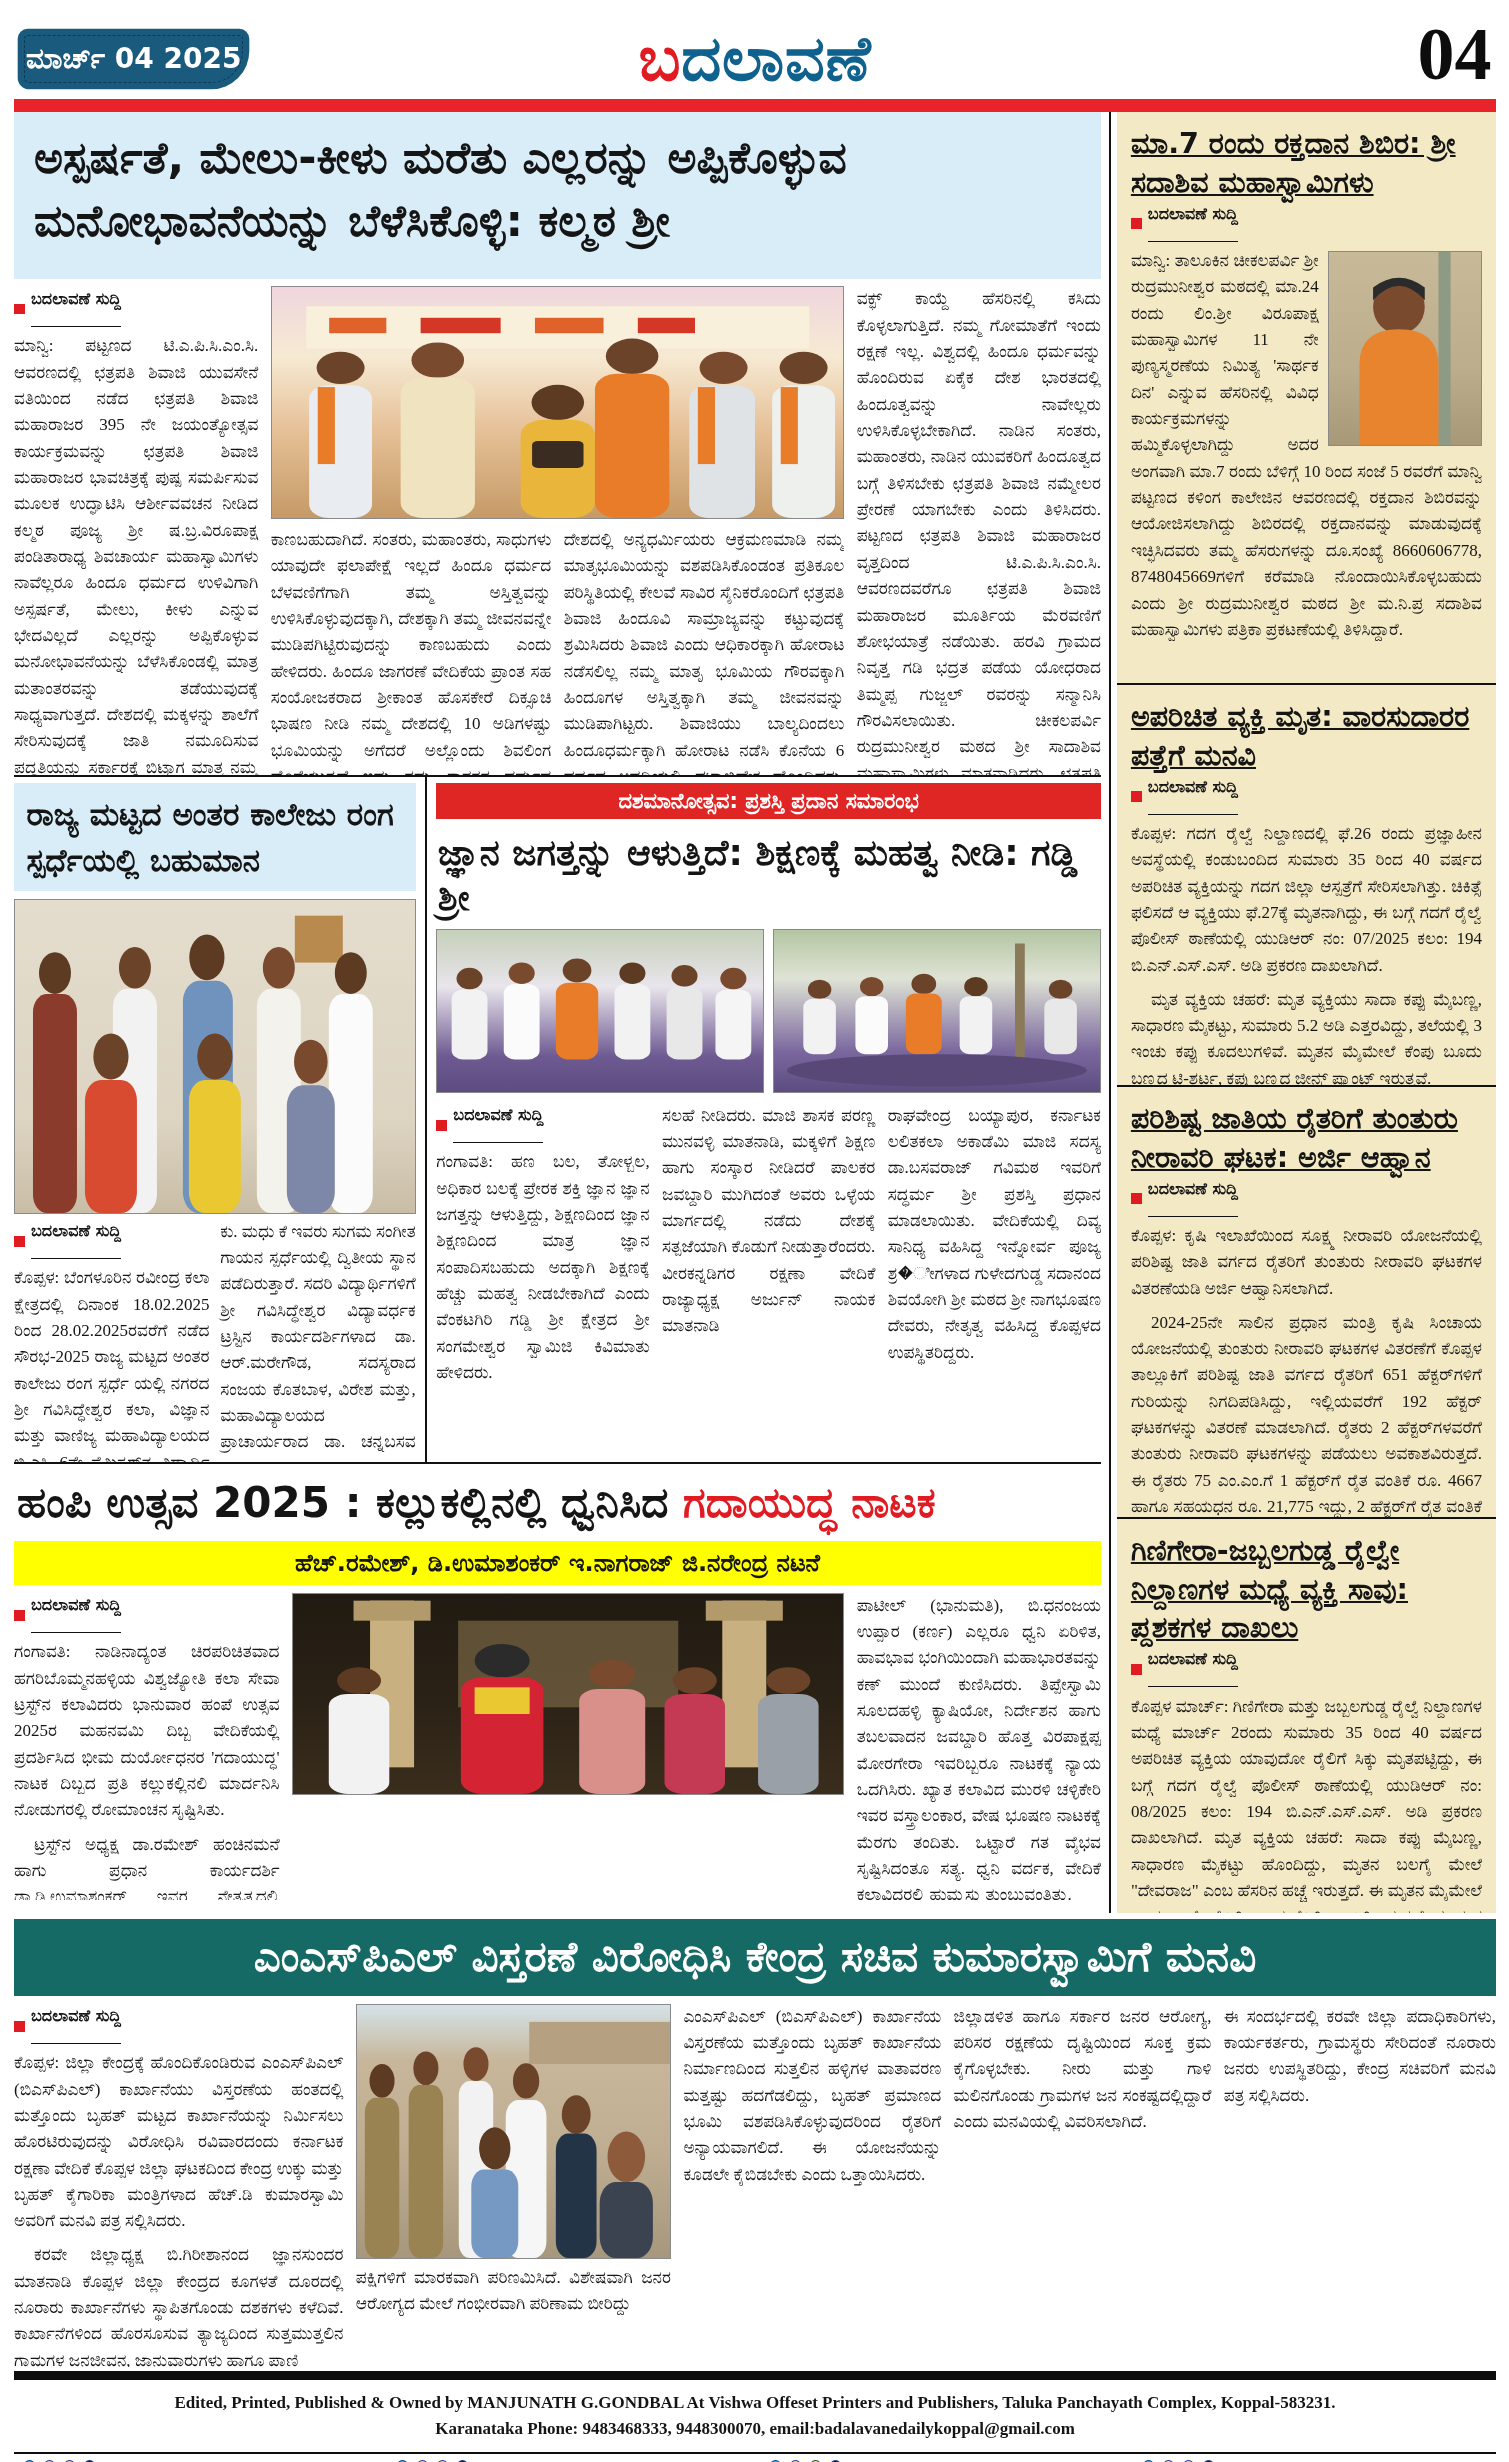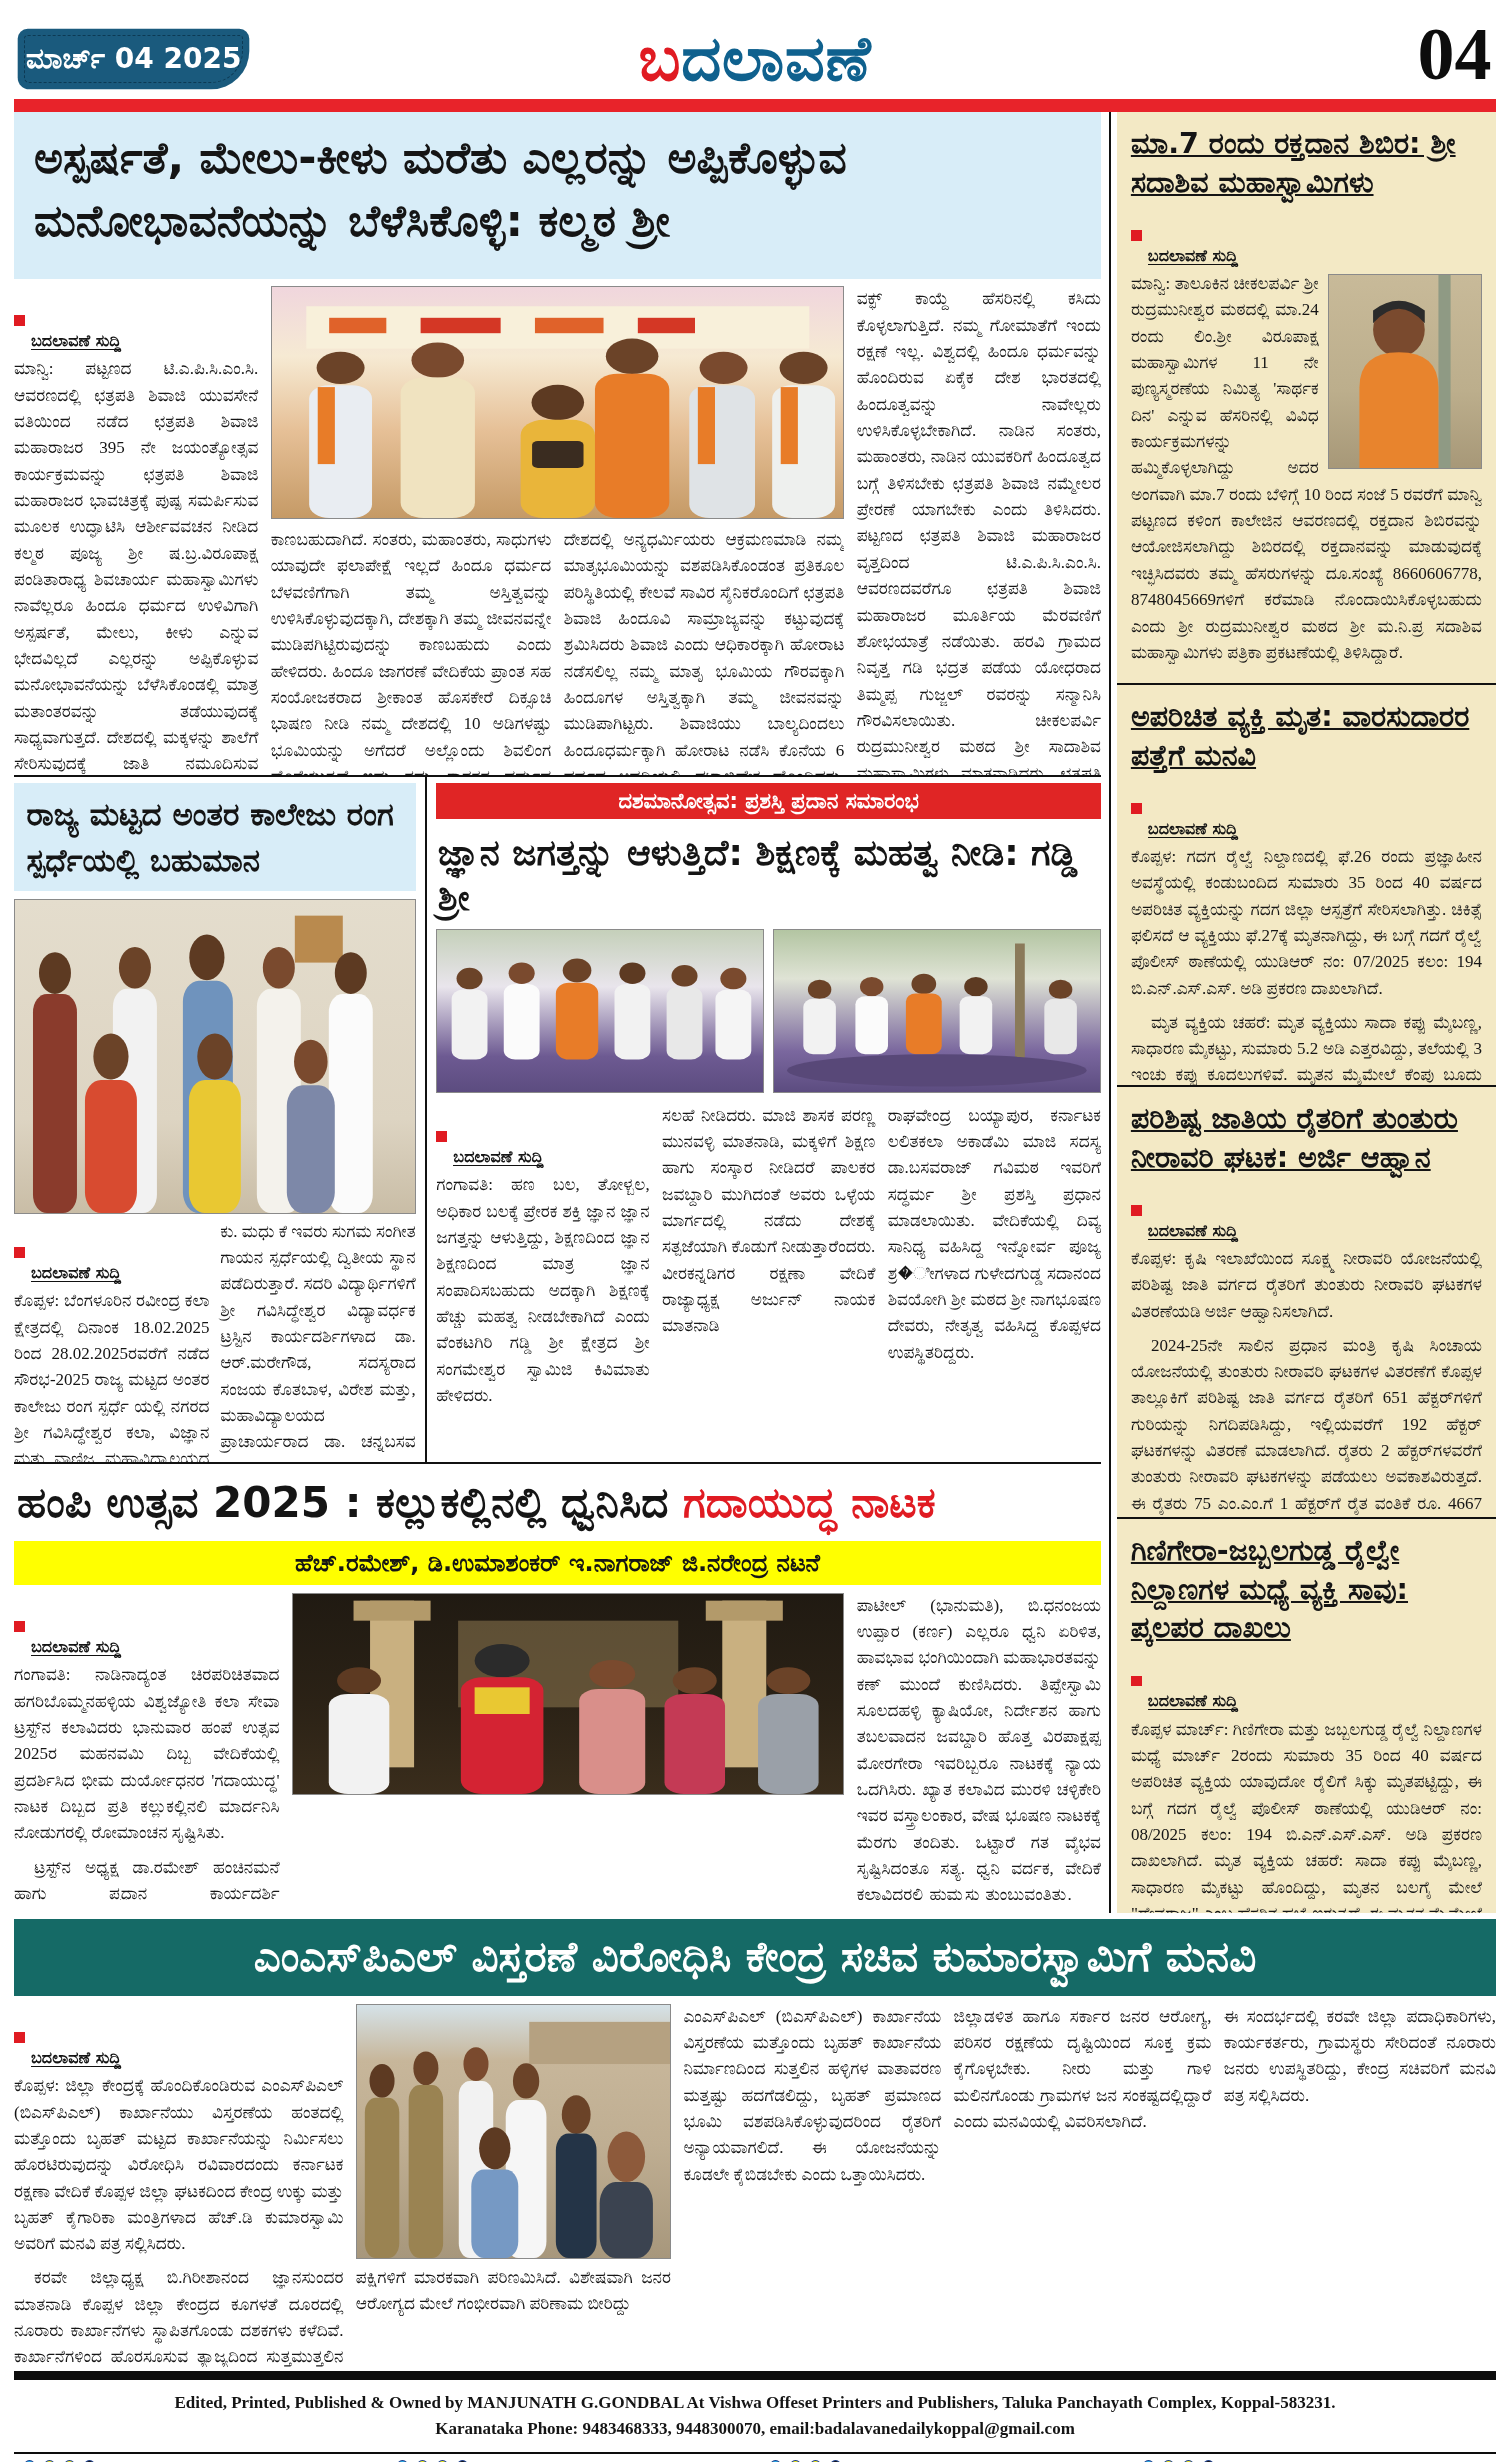--- a/index.html
+++ b/index.html
@@ -15,21 +15,21 @@
     box-shadow:0 0 0 2.3px #1a5a7d; outline:1.5px dashed #0d3a54; outline-offset:-5.4px; }
   .masthead { text-align:center; padding-top:28px; font:bold 62px/1 "DejaVu Sans",sans-serif; letter-spacing:0.8px; }
   .masthead .m-red { color:#e01b22; }
   .masthead .m-blue { color:#0f618e; }
   .page-num { position:absolute; right:4.6px; top:17px; font:bold 74px/1 "Liberation Serif",serif; color:#0d0d0d; }
   .red-bar { height:12.4px; background:#e8232a; margin-top:9.3px; }
 
   
   .byline { display:flex; align-items:center; gap:6.2px; margin:4.6px 0 6.2px 0; }
   .byline .sq { width:10.8px; height:10.8px; background:#e01b22; flex:0 0 auto; }
-  .byline .bl { font:bold 16px/1 "DejaVu Sans",sans-serif; border-bottom:1.5px solid #111; padding-bottom:0;margin-top:42px; }
+  .byline .bl { font:bold 16px/1 "DejaVu Sans",sans-serif; border-bottom:1.5px solid #111; padding-bottom:19px; }
   .bodytext { font-size:17px; line-height:1.55; text-align:justify; }
   .bodytext p { margin-bottom:7.7px; text-indent:20px; }
   .bodytext p.lead { text-indent:0; }
   .photo { position:relative; border:0.8px solid #8a8a8a; overflow:hidden; }
   .photo svg.scene { position:absolute; inset:0; width:100%; height:100%; }
 
   
   .top-region { display:flex; height:1801px; }
   .left-main { width:1087px; flex:0 0 1087px; }
   .right-col { flex:1; margin-left:7.7px; border-left:2.3px solid #111; padding-left:6.2px; }
@@ -389,21 +389,21 @@
           <span class="sq"></span>
           <span class="bl">ಬದಲಾವಣೆ ಸುದ್ದಿ</span>
         </div>
         <div class="bodytext">
           <p class="lead">ಕೊಪ್ಪಳ: ಕೃಷಿ ಇಲಾಖೆಯಿಂದ ಸೂಕ್ಷ್ಮ ನೀರಾವರಿ ಯೋಜನೆಯಲ್ಲಿ ಪರಿಶಿಷ್ಟ ಜಾತಿ ವರ್ಗದ ರೈತರಿಗೆ ತುಂತುರು ನೀರಾವರಿ ಘಟಕಗಳ ವಿತರಣೆಯಡಿ ಅರ್ಜಿ ಆಹ್ವಾನಿಸಲಾಗಿದೆ.</p>
           <p>2024-25ನೇ ಸಾಲಿನ ಪ್ರಧಾನ ಮಂತ್ರಿ ಕೃಷಿ ಸಿಂಚಾಯ ಯೋಜನೆಯಲ್ಲಿ ತುಂತುರು ನೀರಾವರಿ ಘಟಕಗಳ ವಿತರಣೆಗೆ ಕೊಪ್ಪಳ ತಾಲ್ಲೂಕಿಗೆ ಪರಿಶಿಷ್ಟ ಜಾತಿ ವರ್ಗದ ರೈತರಿಗೆ 651 ಹೆಕ್ಟರ್‌ಗಳಿಗೆ ಗುರಿಯನ್ನು ನಿಗದಿಪಡಿಸಿದ್ದು, ಇಲ್ಲಿಯವರೆಗೆ 192 ಹೆಕ್ಟರ್ ಘಟಕಗಳನ್ನು ವಿತರಣೆ ಮಾಡಲಾಗಿದೆ. ರೈತರು 2 ಹೆಕ್ಟರ್‌ಗಳವರೆಗೆ ತುಂತುರು ನೀರಾವರಿ ಘಟಕಗಳನ್ನು ಪಡೆಯಲು ಅವಕಾಶವಿರುತ್ತದೆ. ಈ ರೈತರು 75 ಎಂ.ಎಂ.ಗೆ 1 ಹೆಕ್ಟರ್‌ಗೆ ರೈತ ವಂತಿಕೆ ರೂ. 4667 ಹಾಗೂ ಸಹಯಧನ ರೂ. 21,775 ಇದ್ದು, 2 ಹೆಕ್ಟರ್‌ಗೆ ರೈತ ವಂತಿಕೆ ರೂ. 6540 ಮತ್ತು ಸಹಯಧನ ರೂ. 31,191 ಇದೆ. 63 ಎಂ.ಎಂ.ಗೆ 1 ಹೆಕ್ಟರ್‌ಗೆ ರೈತ ವಂತಿಕೆ ರೂ. 4139 ಹಾಗೂ ಸಹಯಧನ ರೂ. 19429 ಇದ್ದು, 2 ಹೆಕ್ಟರ್‌ಗೆ ರೈತ ವಂತಿಕೆ ರೂ. 5772 ಮತ್ತು ಸಹಯಧನ ರೂ. 28050 ಇರುತ್ತದೆ. ರೈತರು ಈ ಯೋಜನೆಯ ಸದಪಯೋಗವನ್ನು ಪಡೆದುಕೊಳ್ಳಲು ಸಂಬಂಧಪಟ್ಟ ರೈತ ಸಂಪರ್ಕ ಕೇಂದ್ರಗಳಿಗೆ ಭೇಟಿ ನೀಡಿ ನಿಗದಿತ ನಮೂನೆಯಲ್ಲಿ ಅಗತ್ಯ ದಾಖಲಾತಿಗಳೊಂದಿಗೆ ಅರ್ಜಿಯನ್ನು ಸಲ್ಲಿಸಿ ಯೋಜನೆಯ ಸದಪಯೋಗವನ್ನು ಪಡೆದುಕೊಳ್ಳುವಂತೆ ಸಹಾಯಕ ಕೃಷಿ ನಿರ್ದೇಶಕರು ಪ್ರಕಟಣೆಯಲ್ಲಿ ತಿಳಿಸಿದ್ದಾರೆ.</p>
         </div>
       </div>
 
       <div class="r-article" id="art-ginigera">
-        <div class="r-headline">ಗಿಣಿಗೇರಾ-ಜಬ್ಬಲಗುಡ್ಡ ರೈಲ್ವೇ ನಿಲ್ದಾಣಗಳ ಮಧ್ಯೆ ವ್ಯಕ್ತಿ ಸಾವು: ಪ್ಕಲಪರ ದಾಖಲು</div>
+        <div class="r-headline">ಗಿಣಿಗೇರಾ-ಜಬ್ಬಲಗುಡ್ಡ ರೈಲ್ವೇ ನಿಲ್ದಾಣಗಳ ಮಧ್ಯೆ ವ್ಯಕ್ತಿ ಸಾವು: ಪ್ದಶಕಗಳ ದಾಖಲು</div>
         <div class="byline">
           <span class="sq"></span>
           <span class="bl">ಬದಲಾವಣೆ ಸುದ್ದಿ</span>
         </div>
         <div class="bodytext">ಕೊಪ್ಪಳ ಮಾರ್ಚ್: ಗಿಣಿಗೇರಾ ಮತ್ತು ಜಬ್ಬಲಗುಡ್ಡ ರೈಲ್ವೆ ನಿಲ್ದಾಣಗಳ ಮಧ್ಯೆ ಮಾರ್ಚ್ 2ರಂದು ಸುಮಾರು 35 ರಿಂದ 40 ವರ್ಷದ ಅಪರಿಚಿತ ವ್ಯಕ್ತಿಯ ಯಾವುದೋ ರೈಲಿಗೆ ಸಿಕ್ಕು ಮೃತಪಟ್ಟಿದ್ದು, ಈ ಬಗ್ಗೆ ಗದಗ ರೈಲ್ವೆ ಪೊಲೀಸ್ ಠಾಣೆಯಲ್ಲಿ ಯುಡಿಆರ್ ನಂ: 08/2025 ಕಲಂ: 194 ಬಿ.ಎನ್.ಎಸ್.ಎಸ್. ಅಡಿ ಪ್ರಕರಣ ದಾಖಲಾಗಿದೆ. ಮೃತ ವ್ಯಕ್ತಿಯ ಚಹರೆ: ಸಾದಾ ಕಪ್ಪು ಮೈಬಣ್ಣ, ಸಾಧಾರಣ ಮೈಕಟ್ಟು ಹೊಂದಿದ್ದು, ಮೃತನ ಬಲಗೈ ಮೇಲೆ "ದೇವರಾಜ" ಎಂಬ ಹೆಸರಿನ ಹಚ್ಚೆ ಇರುತ್ತದೆ. ಈ ಮೃತನ ಮೈಮೇಲೆ ಒಂದು ಚಾಕೊಲೇಟ್ ಬಣ್ಣದ ನೈಟ್ ಪ್ಯಾಂಟ್ ಇರುತ್ತವೆ. ಈ ಮೃತ ವ್ಯಕ್ತಿ ಚಹರೆ ಪಟ್ಟಿಗೆ ಹೋಲಿಕೆಯಾಗುವಂತಹ ವ್ಯಕ್ತಿ ಕಾಣೆಯಾಗಿದ್ದಲ್ಲಿ ಸಂಬಂಧಿಕರು ಹಾಗೂ ವಾರಸುದಾರರು ಕೂಡಲೇ ಹತ್ತಿರದ ಪೊಲೀಸ್ ಠಾಣೆಗೆ ಅಥವಾ ಗದಗ ರೈಲ್ವೆ ಪೊಲೀಸ್ ಠಾಣೆ ದೂ.ಸಂ: 08372-278744, ಮೊ.ಸಂ: 9480802128, ಇ-ಮೇಲ್: gadagrly@ksp.gov.in ಅಥವಾ ರೈಲ್ವೆ ಪೊಲೀಸ್ ಕಂಟ್ರೋಲ್ ರೂಂ: 080-22871291 ಗೆ ಸಂಪರ್ಕಿಸಿ.</div>
       </div>
     </div>
   </div>
 
   <div class="mspl-banner">

